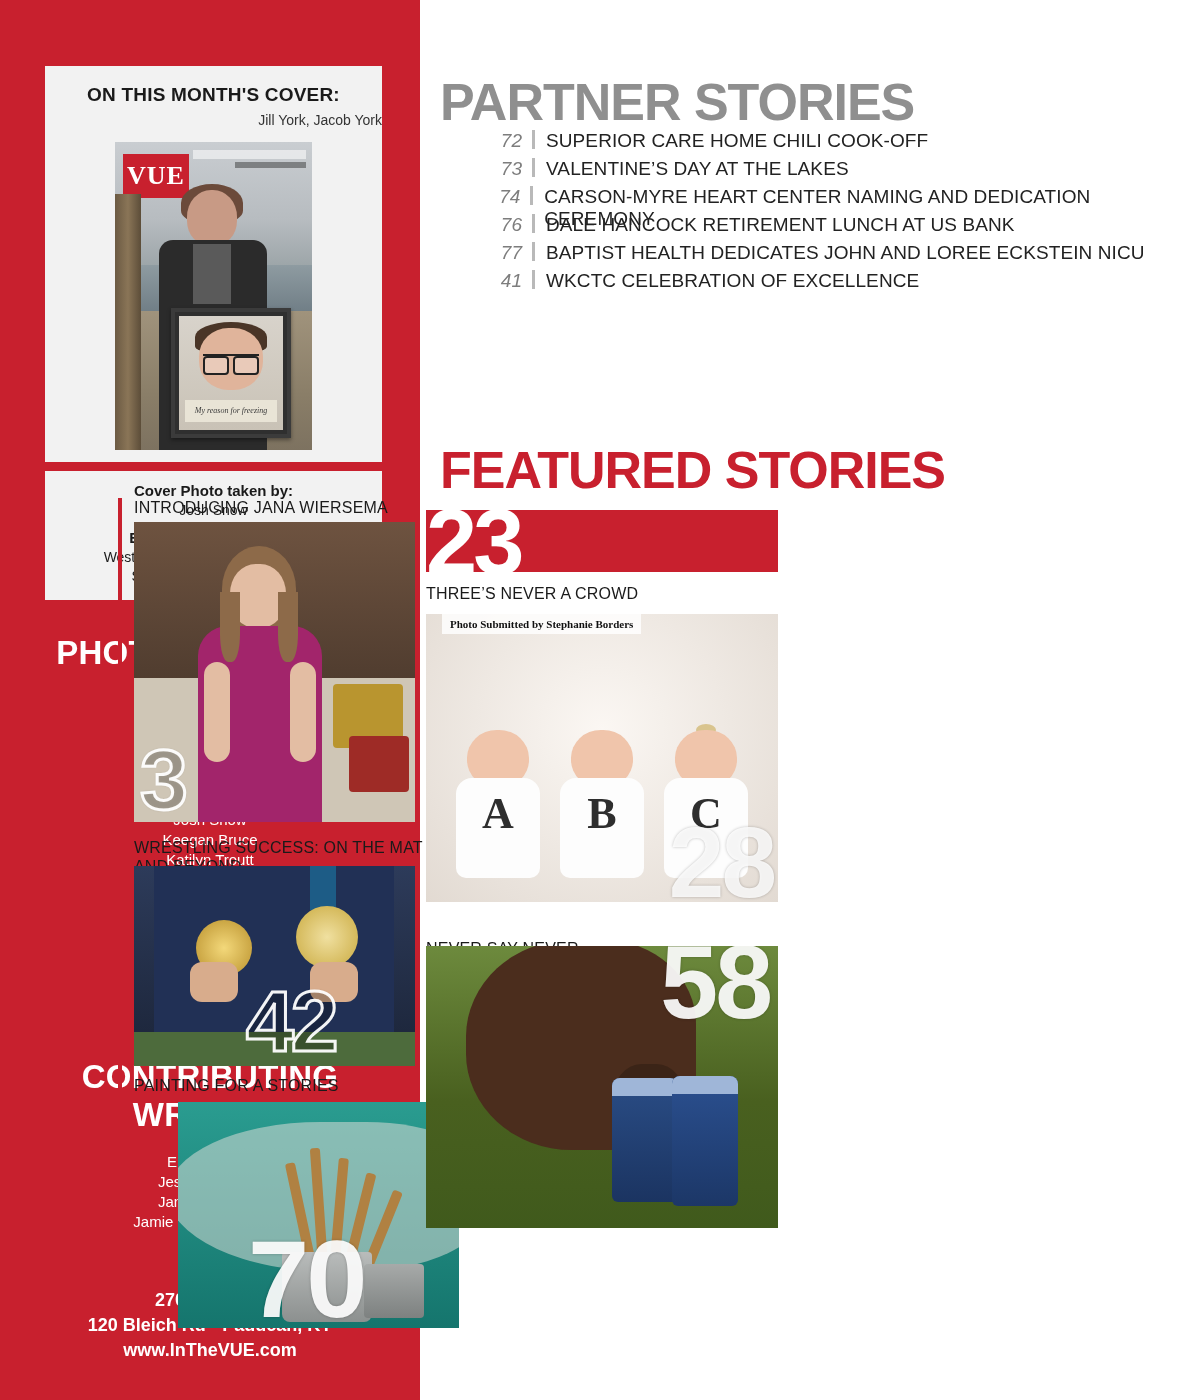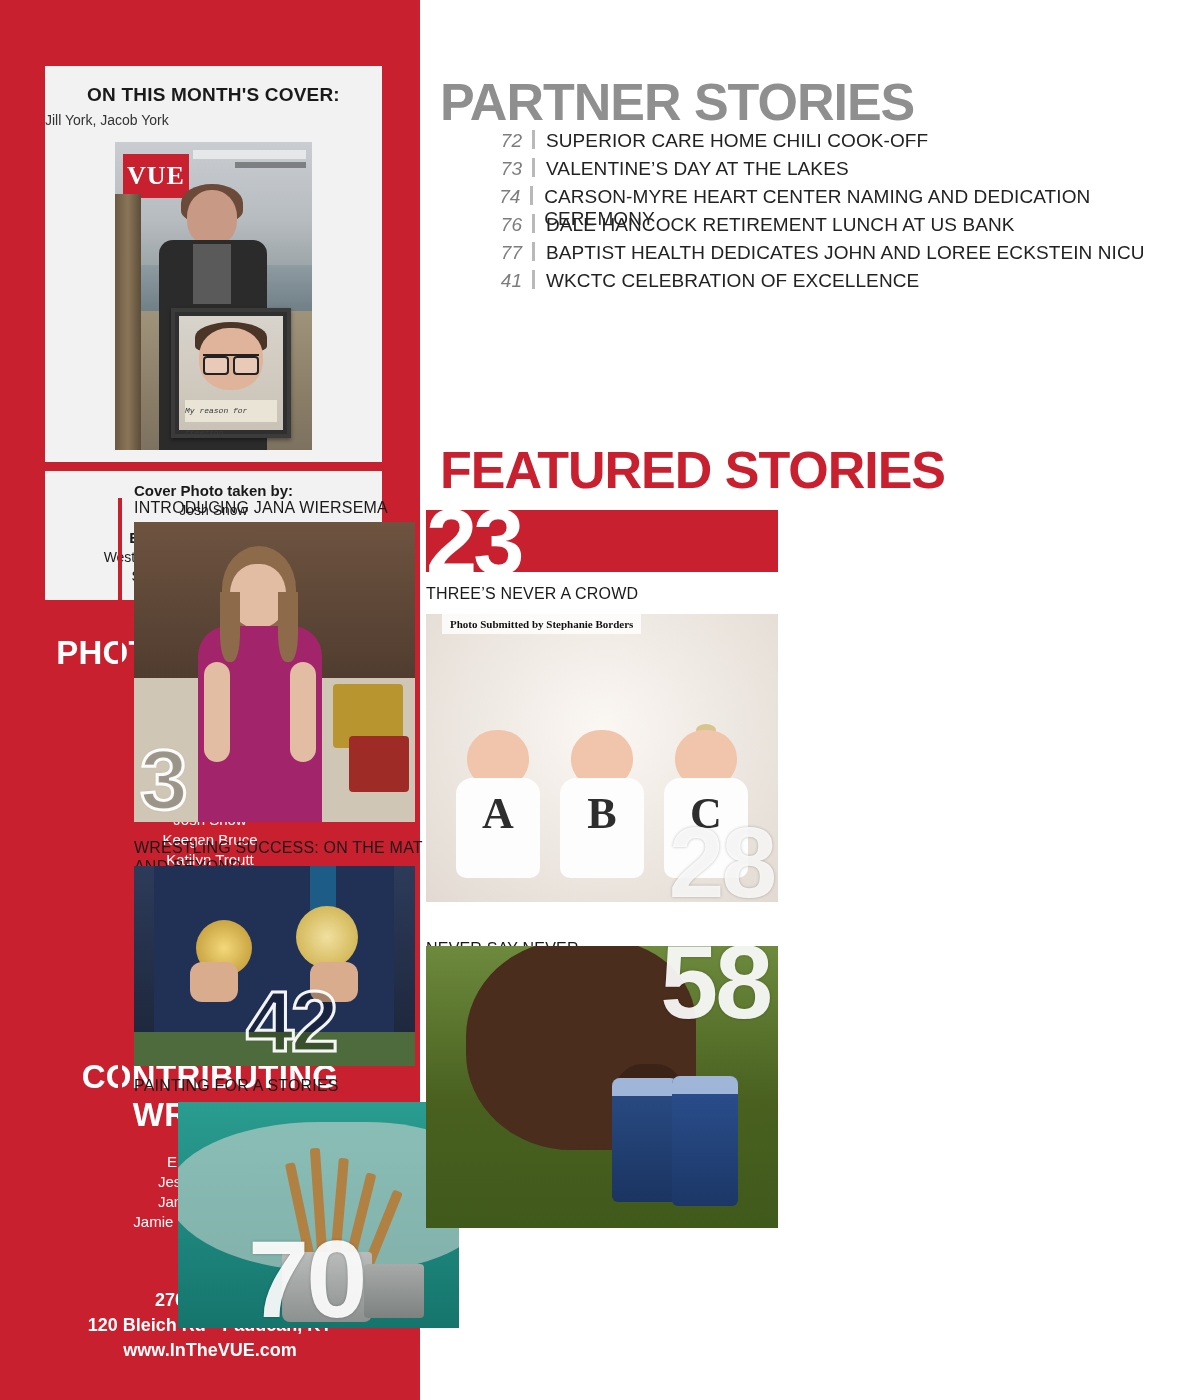--- a/index.html
+++ b/index.html
@@ -41,21 +41,21 @@
   }
   .cover-title {
     text-align: center;
     font-size: 19px;
     font-weight: bold;
     color: #1a1a1a;
     padding-top: 18px;
     letter-spacing: .2px;
   }
   .cover-sub {
-    text-align: left;
+    text-align: right;
     font-size: 14px;
     color: #333;
     padding-top: 6px;
   }
   .cover-img-wrap {
     margin: 14px auto 0;
     width: 197px;
     height: 308px;
     position: relative;
     overflow: hidden;
@@ -164,22 +164,23 @@
     background: rgba(255,255,255,.3);
   }
   .cov-glasses:before { left: 0; }
   .cov-glasses:after { right: 0; }
   .cov-sign {
     position: absolute; left: 6px; bottom: 8px; right: 6px;
     height: 22px;
     background: #e9e4d6;
     font-size: 8px;
     color: #3a3a3a;
+    text-align: center;
     line-height: 22px;
-    font-family: Liberation Mono, monospace;
+    font-family: Liberation Serif, serif;
     font-style: italic;
   }
   .cov-post {
     position: absolute; left: 0; top: 52px;
     width: 26px; height: 256px;
     background: linear-gradient(90deg,#6b5a43,#8a7557,#5c4d39);
   }
   .cover-redline {
     margin: 12px auto 0;
     width: 337px;

